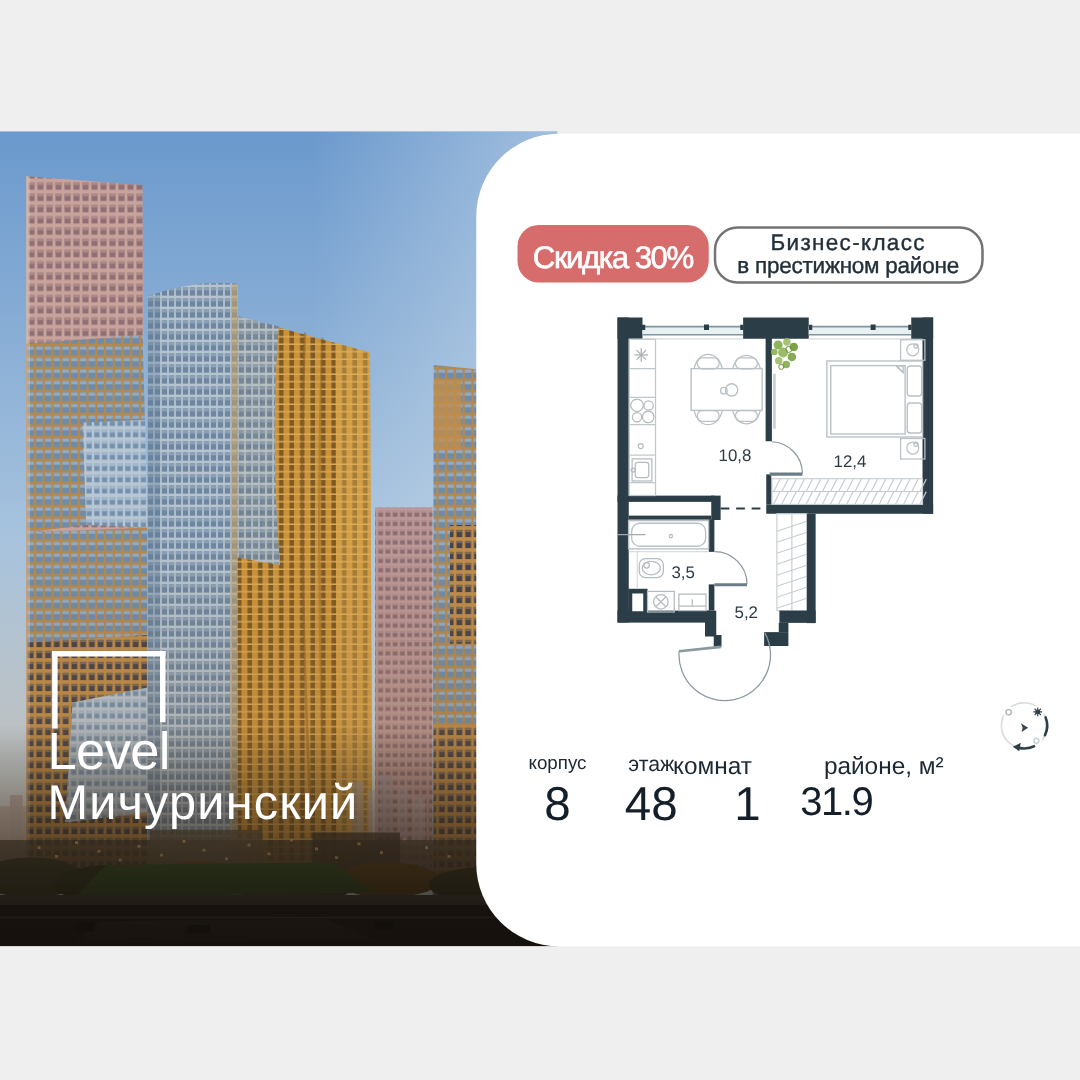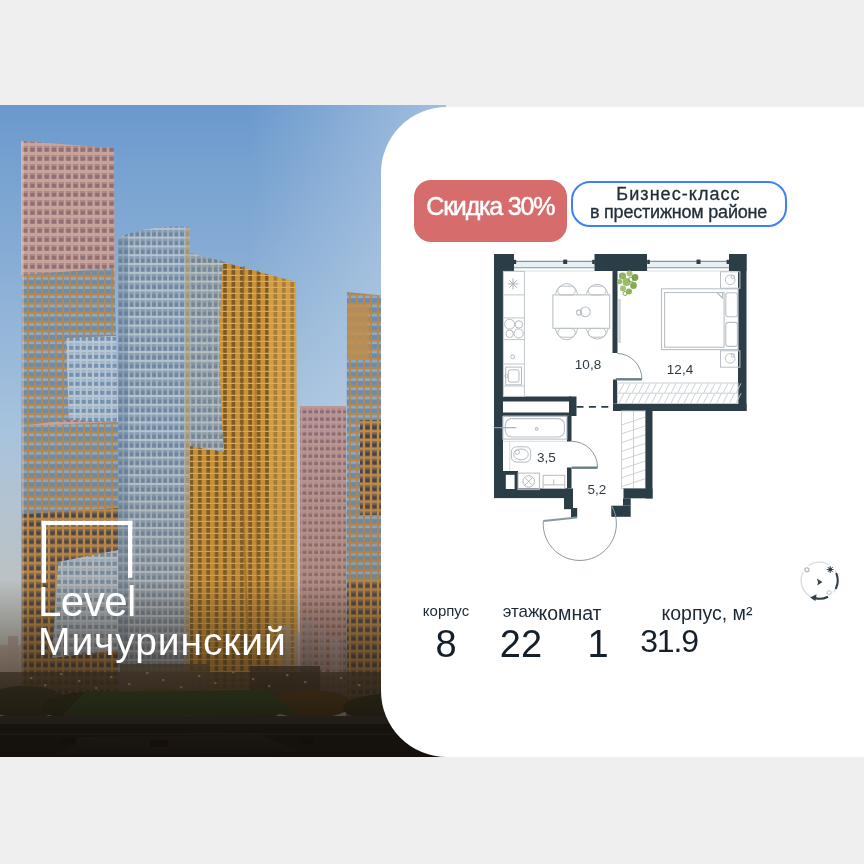--- a/index.html
+++ b/index.html
@@ -190,23 +190,23 @@
     <rect x="128" y="520.8" width="4.4" height="57"></rect>
   </g>
 
   <text x="38" y="615.5" fill="#ffffff" font-size="42" font-family="Liberation Sans, sans-serif" letter-spacing="-0.5">Level</text>
 
   <text x="38" y="655" fill="#ffffff" font-size="39" font-family="Liberation Sans, sans-serif" letter-spacing="0.9">Мичуринский</text>
 </svg>
 
 <div class="abs" style="left:381px;top:107px;width:483px;height:650px;background:#ffffff;border-radius:66px 0 0 66px"></div>
 
-<div class="abs" style="left:414px;top:180px;width:152.5px;height:62px;background:#d66c6c;border-radius:17px;color:#fff;font-weight:400;font-size:25px;letter-spacing:-1.2px;line-height:52px;-webkit-text-stroke:0.5px #fff;text-align:center">Скидка 30%</div>
-
-<div class="abs" style="left:570.5px;top:180.5px;width:212px;height:42px;background:#fff;border:2px solid #3b82f6;border-radius:19px;color:#222f3a;font-weight:400;font-size:18px;line-height:15.5px;-webkit-text-stroke:0.3px #222f3a;text-align:center;display:flex;flex-direction:column;justify-content:center">
+<div class="abs" style="left:414px;top:180px;width:152.5px;height:46px;background:#d66c6c;border-radius:17px;color:#fff;font-weight:400;font-size:25px;letter-spacing:-1.2px;line-height:52px;-webkit-text-stroke:0.5px #fff;text-align:center">Скидка 30%</div>
+
+<div class="abs" style="left:570.5px;top:180.5px;width:212px;height:42px;background:#fff;border:2px solid #737373;border-radius:19px;color:#222f3a;font-weight:400;font-size:18px;line-height:15.5px;-webkit-text-stroke:0.3px #222f3a;text-align:center;display:flex;flex-direction:column;justify-content:center">
       <span style="letter-spacing:1.05px">Бизнес-класс</span>
       <span style="margin-top:2px;letter-spacing:-0.2px">в престижном районе</span>
     </div>
 
 <svg class="abs" style="left:488px;top:250px" width="262" height="312" viewBox="488 250 262 312">
 
   <g>
     <rect x="503" y="271" width="110" height="125" fill="#ffffff"></rect>
     <text x="588" y="369" font-size="13.5" fill="#2e3b44" text-anchor="middle" font-family="Liberation Sans, sans-serif">10,8</text>
   </g>
@@ -513,21 +513,21 @@
 
   <polygon points="816.7,578.6 822.5,582.1 817.3,585.6 818.1,582" fill="#36454e"></polygon>
 
   <circle cx="829.1" cy="592.6" r="2" fill="none" stroke="#ccd3d7" stroke-width="1.2"></circle>
 </svg>
 
 <div class="abs" style="left:396px;top:602px;width:100px;text-align:center;font-size:15px;color:#1c2833">корпус</div>
 <div class="abs" style="left:396px;top:623px;width:100px;text-align:center;font-size:38px;color:#141f29">8</div>
 
 <div class="abs" style="left:471px;top:602px;width:100px;text-align:center;font-size:17px;color:#1c2833">этаж</div>
-<div class="abs" style="left:471px;top:623px;width:100px;text-align:center;font-size:38px;color:#141f29">22</div>
+<div class="abs" style="left:471px;top:623px;width:100px;text-align:center;font-size:38px;color:#141f29">48</div>
 
 <div class="abs" style="left:520px;top:602px;width:100px;text-align:center;font-size:19.5px;color:#1c2833">комнат</div>
 <div class="abs" style="left:548px;top:623px;width:100px;text-align:center;font-size:38px;color:#141f29">1</div>
 
-<div class="abs" style="left:647px;top:602px;width:120px;text-align:center;font-size:19.5px;color:#1c2833">корпус, м²</div>
+<div class="abs" style="left:647px;top:602px;width:120px;text-align:center;font-size:19.5px;color:#1c2833">районе, м²</div>
 <div class="abs" style="left:609px;top:623px;width:120px;text-align:center;font-size:32px;letter-spacing:-1.2px;color:#141f29">31.9</div>
 
 </div>
 
 </body></html>

